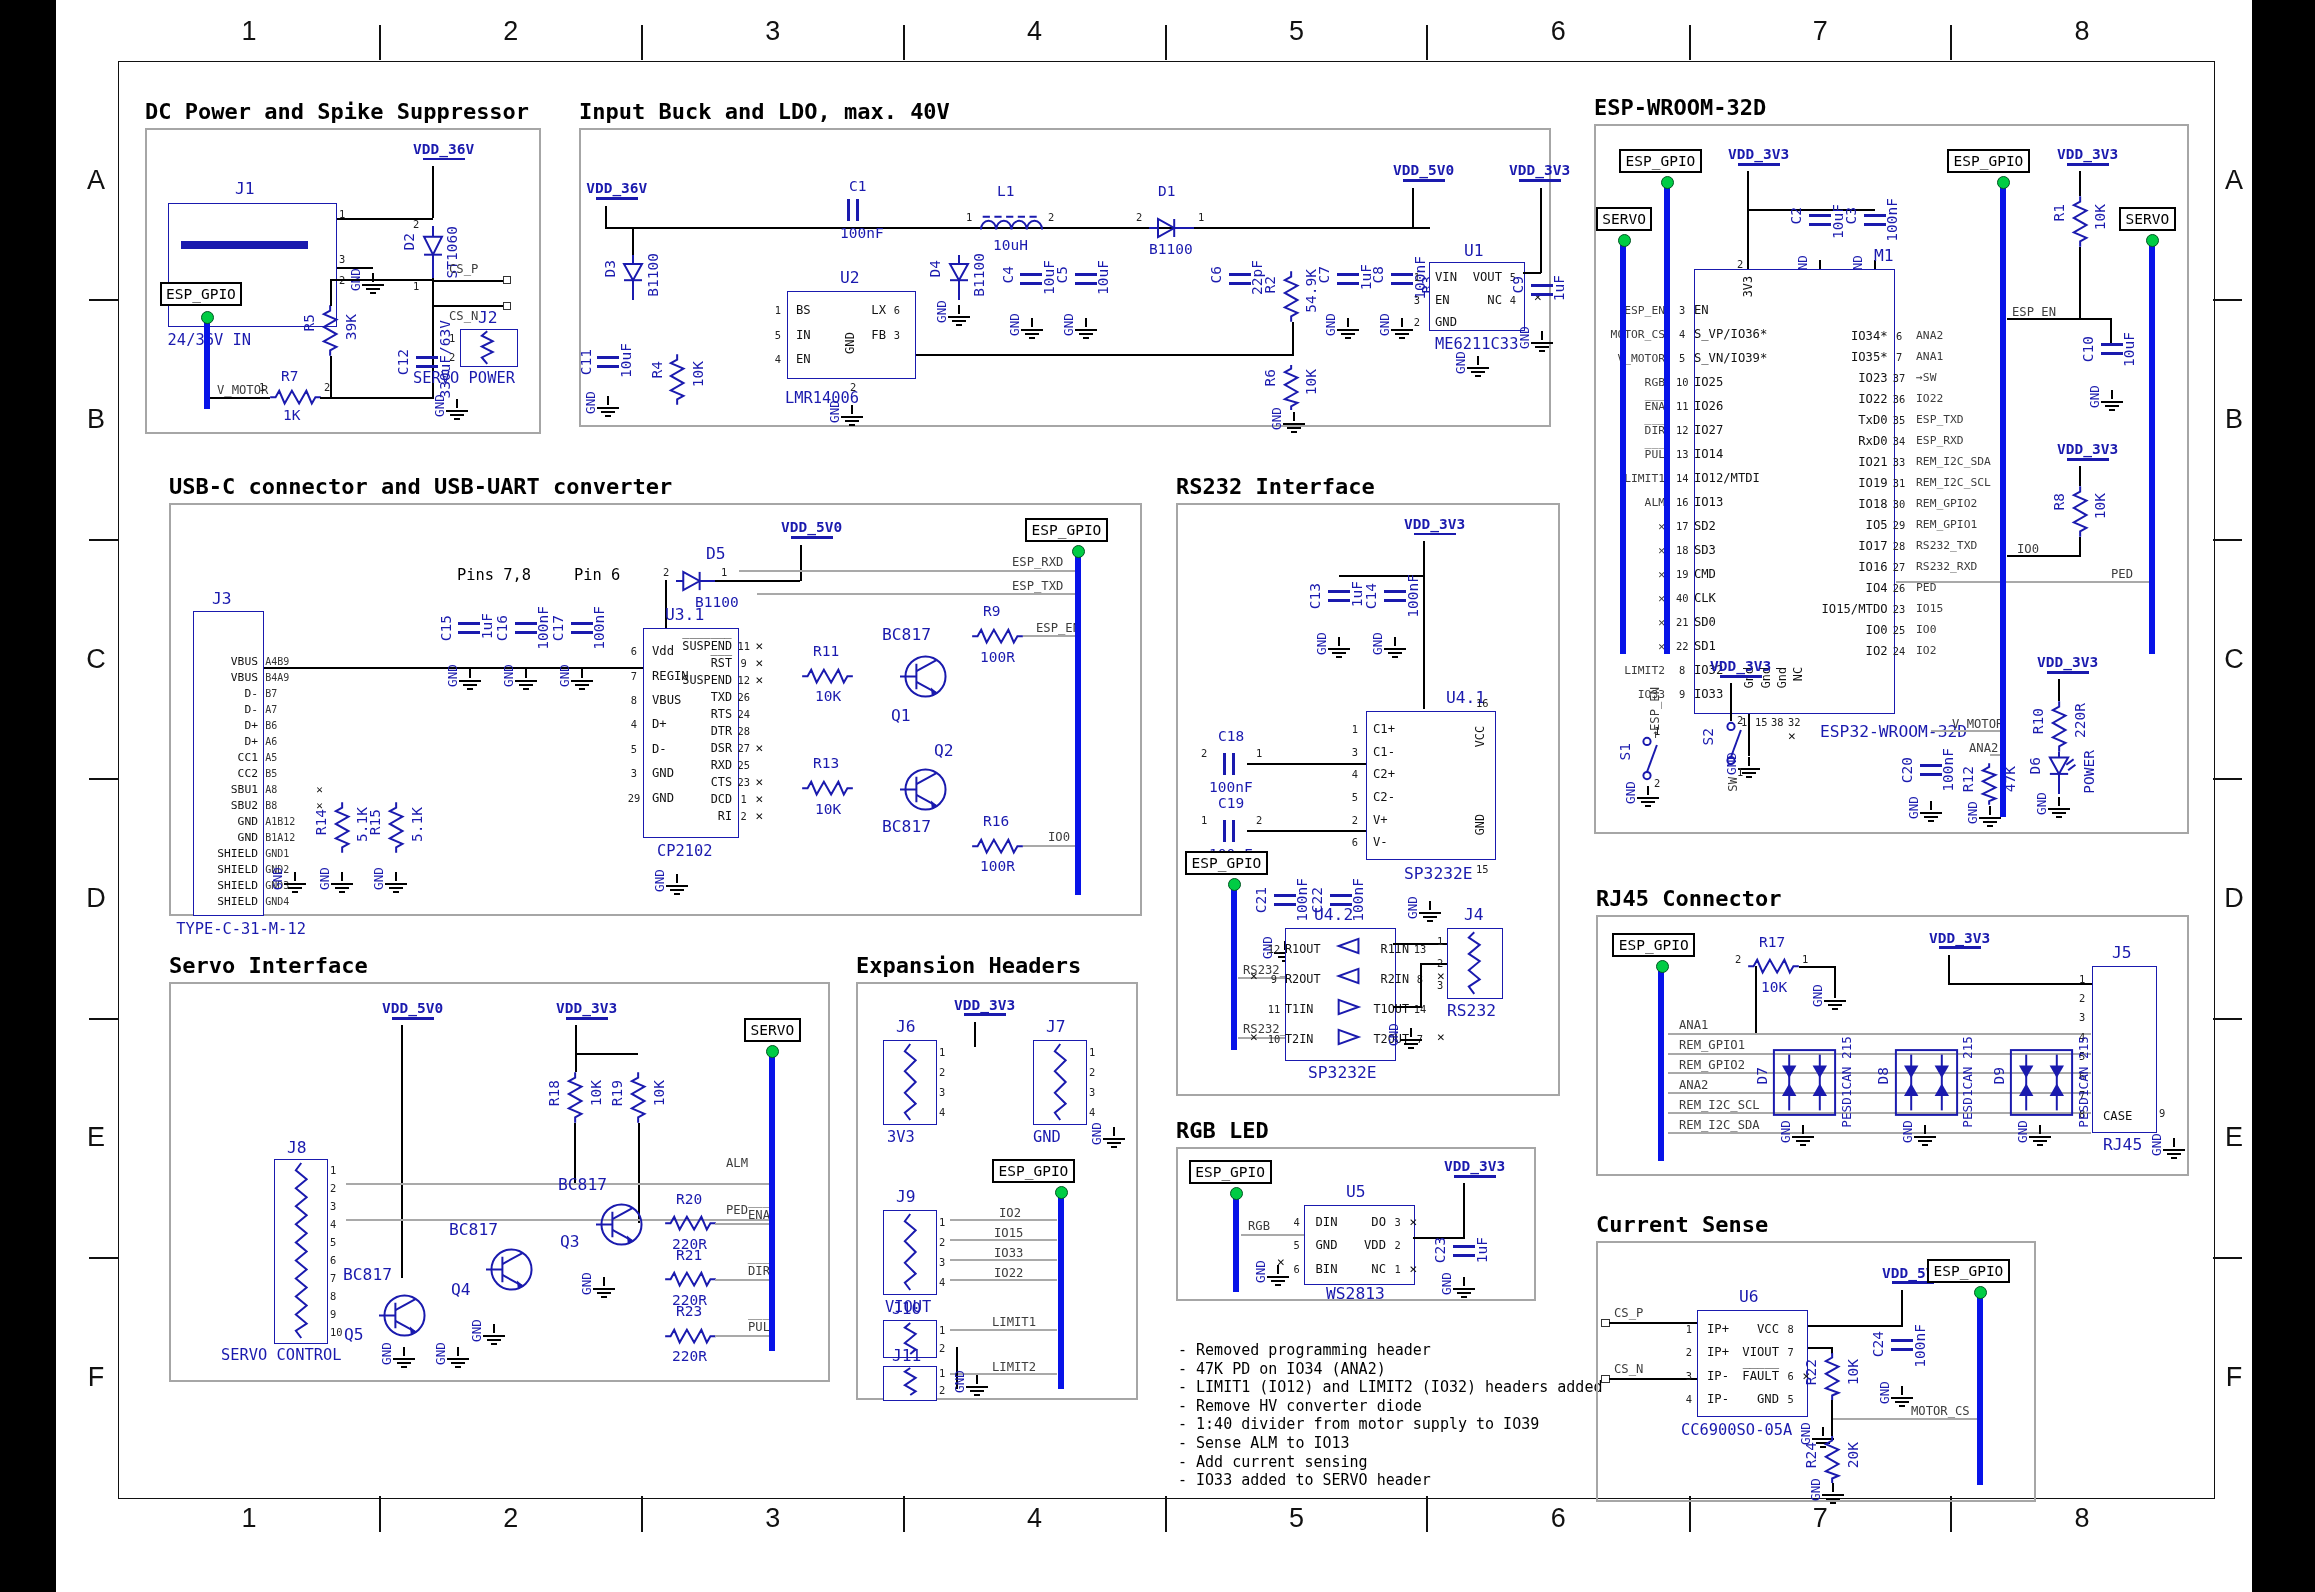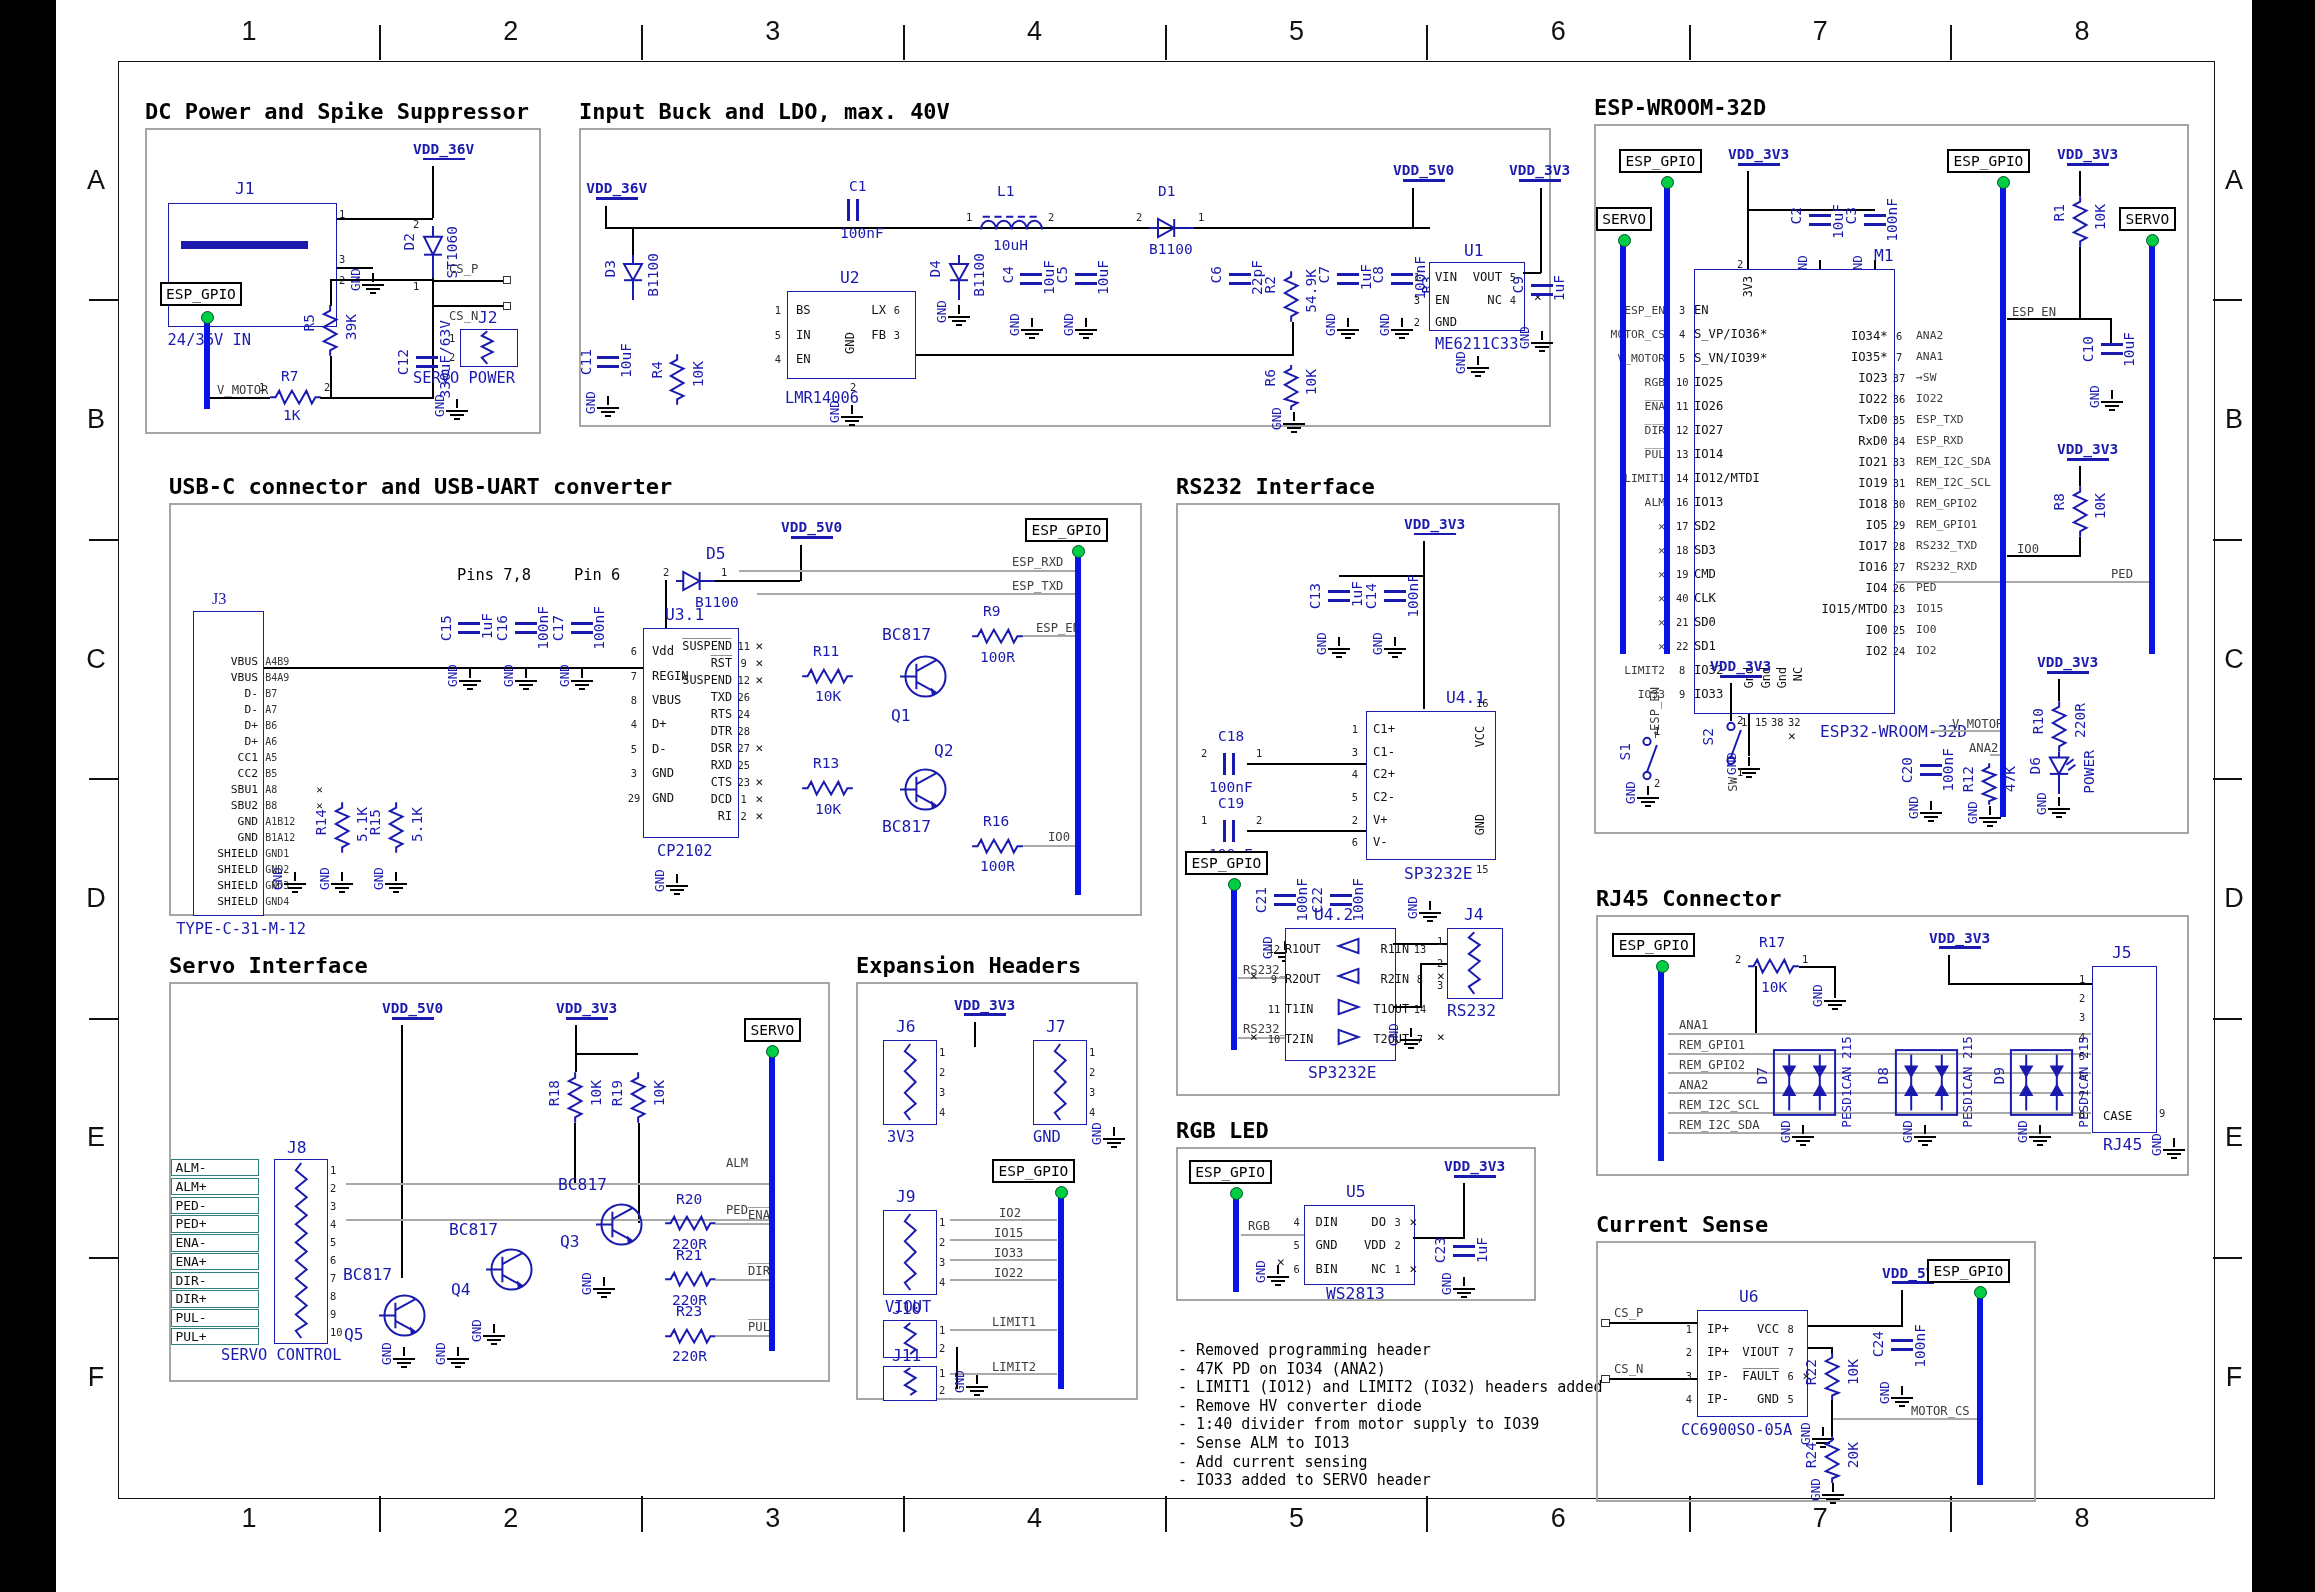--- a/index.html
+++ b/index.html
@@ -881,21 +881,21 @@
     <span class="clab rot" style="left:382px;top:112px;">C17</span>
     <span class="clab rot" style="left:423px;top:103px;">100nF</span>
     <div class="gnd" style="left:401px;top:166px;">
           <span class="gl">GND</span>
           <u></u>
           <i class="a"></i>
           <i class="b"></i>
           <i class="c"></i>
         </div>
     <div class="conn" style="left:23.5px;top:108px;width:69px;height:303px;"></div>
-    <div class="clab big" style="left:43px;top:87px;font-family:Liberation Serif, serif;">J3</div>
+    <div class="clab big" style="left:43px;top:87px;">J3</div>
     <div class="abs j3r" style="left:33px;top:150px;">
           <div class="prow">
             <span class="jname">VBUS</span>
             <span class="jdes">A4B9</span>
             <span class="jnc"></span>
           </div>
           <div class="prow">
             <span class="jname">VBUS</span>
             <span class="jdes">B4A9</span>
             <span class="jnc"></span>
@@ -1363,32 +1363,20 @@
     <svg style="left:461px;top:90px;" width="16.3" height="51" viewBox="0 0 18 56">
           <polyline class="sym" points="9,0 9,6 2,10 16,16 2,24 16,32 2,40 16,46 9,50 9,56"></polyline>
         </svg>
     <span class="clab rot" style="left:441px;top:98px;">R19</span>
     <span class="clab rot" style="left:483px;top:98px;">10K</span>
     <div class="w" style="left:405px;top:141px;width:1.8px;height:62px;"></div>
     <div class="w" style="left:469px;top:141px;width:1.8px;height:100px;"></div>
     <div class="flag" style="left:575px;top:36px;"><span>SERVO</span></div>
     <div class="fdot" style="left:597px;top:63px;"></div>
     <div class="bus" style="left:600px;top:74px;height:295px;"></div>
-    <div class="tbs" style="left:1.8px;top:177px;">
-          <div class="tb">ALM-</div>
-          <div class="tb">ALM+</div>
-          <div class="tb">PED-</div>
-          <div class="tb">PED+</div>
-          <div class="tb">ENA-</div>
-          <div class="tb">ENA+</div>
-          <div class="tb">DIR-</div>
-          <div class="tb">DIR+</div>
-          <div class="tb">PUL-</div>
-          <div class="tb">PUL+</div>
-        </div>
     <div class="conn" style="left:105px;top:177px;width:52px;height:183px;"></div>
     <svg style="left:125px;top:181px;" width="14.5" height="175" viewBox="0 0 16 194">
           <polyline class="sym" points="8,0 2,8 14,18 2,28 14,38 2,48 14,58 2,68 14,78 2,88 14,98 2,108 14,118 2,128 14,138 2,148 14,158 2,168 14,178 2,186 8,194"></polyline>
         </svg>
     <div class="clab big" style="left:118px;top:157px;">J8</div>
     <div class="abs j8n" style="left:161px;top:179px;">
           <div class="prow pn" style="position:static;">1</div>
           <div class="prow pn" style="position:static;">2</div>
           <div class="prow pn" style="position:static;">3</div>
           <div class="prow pn" style="position:static;">4</div>

